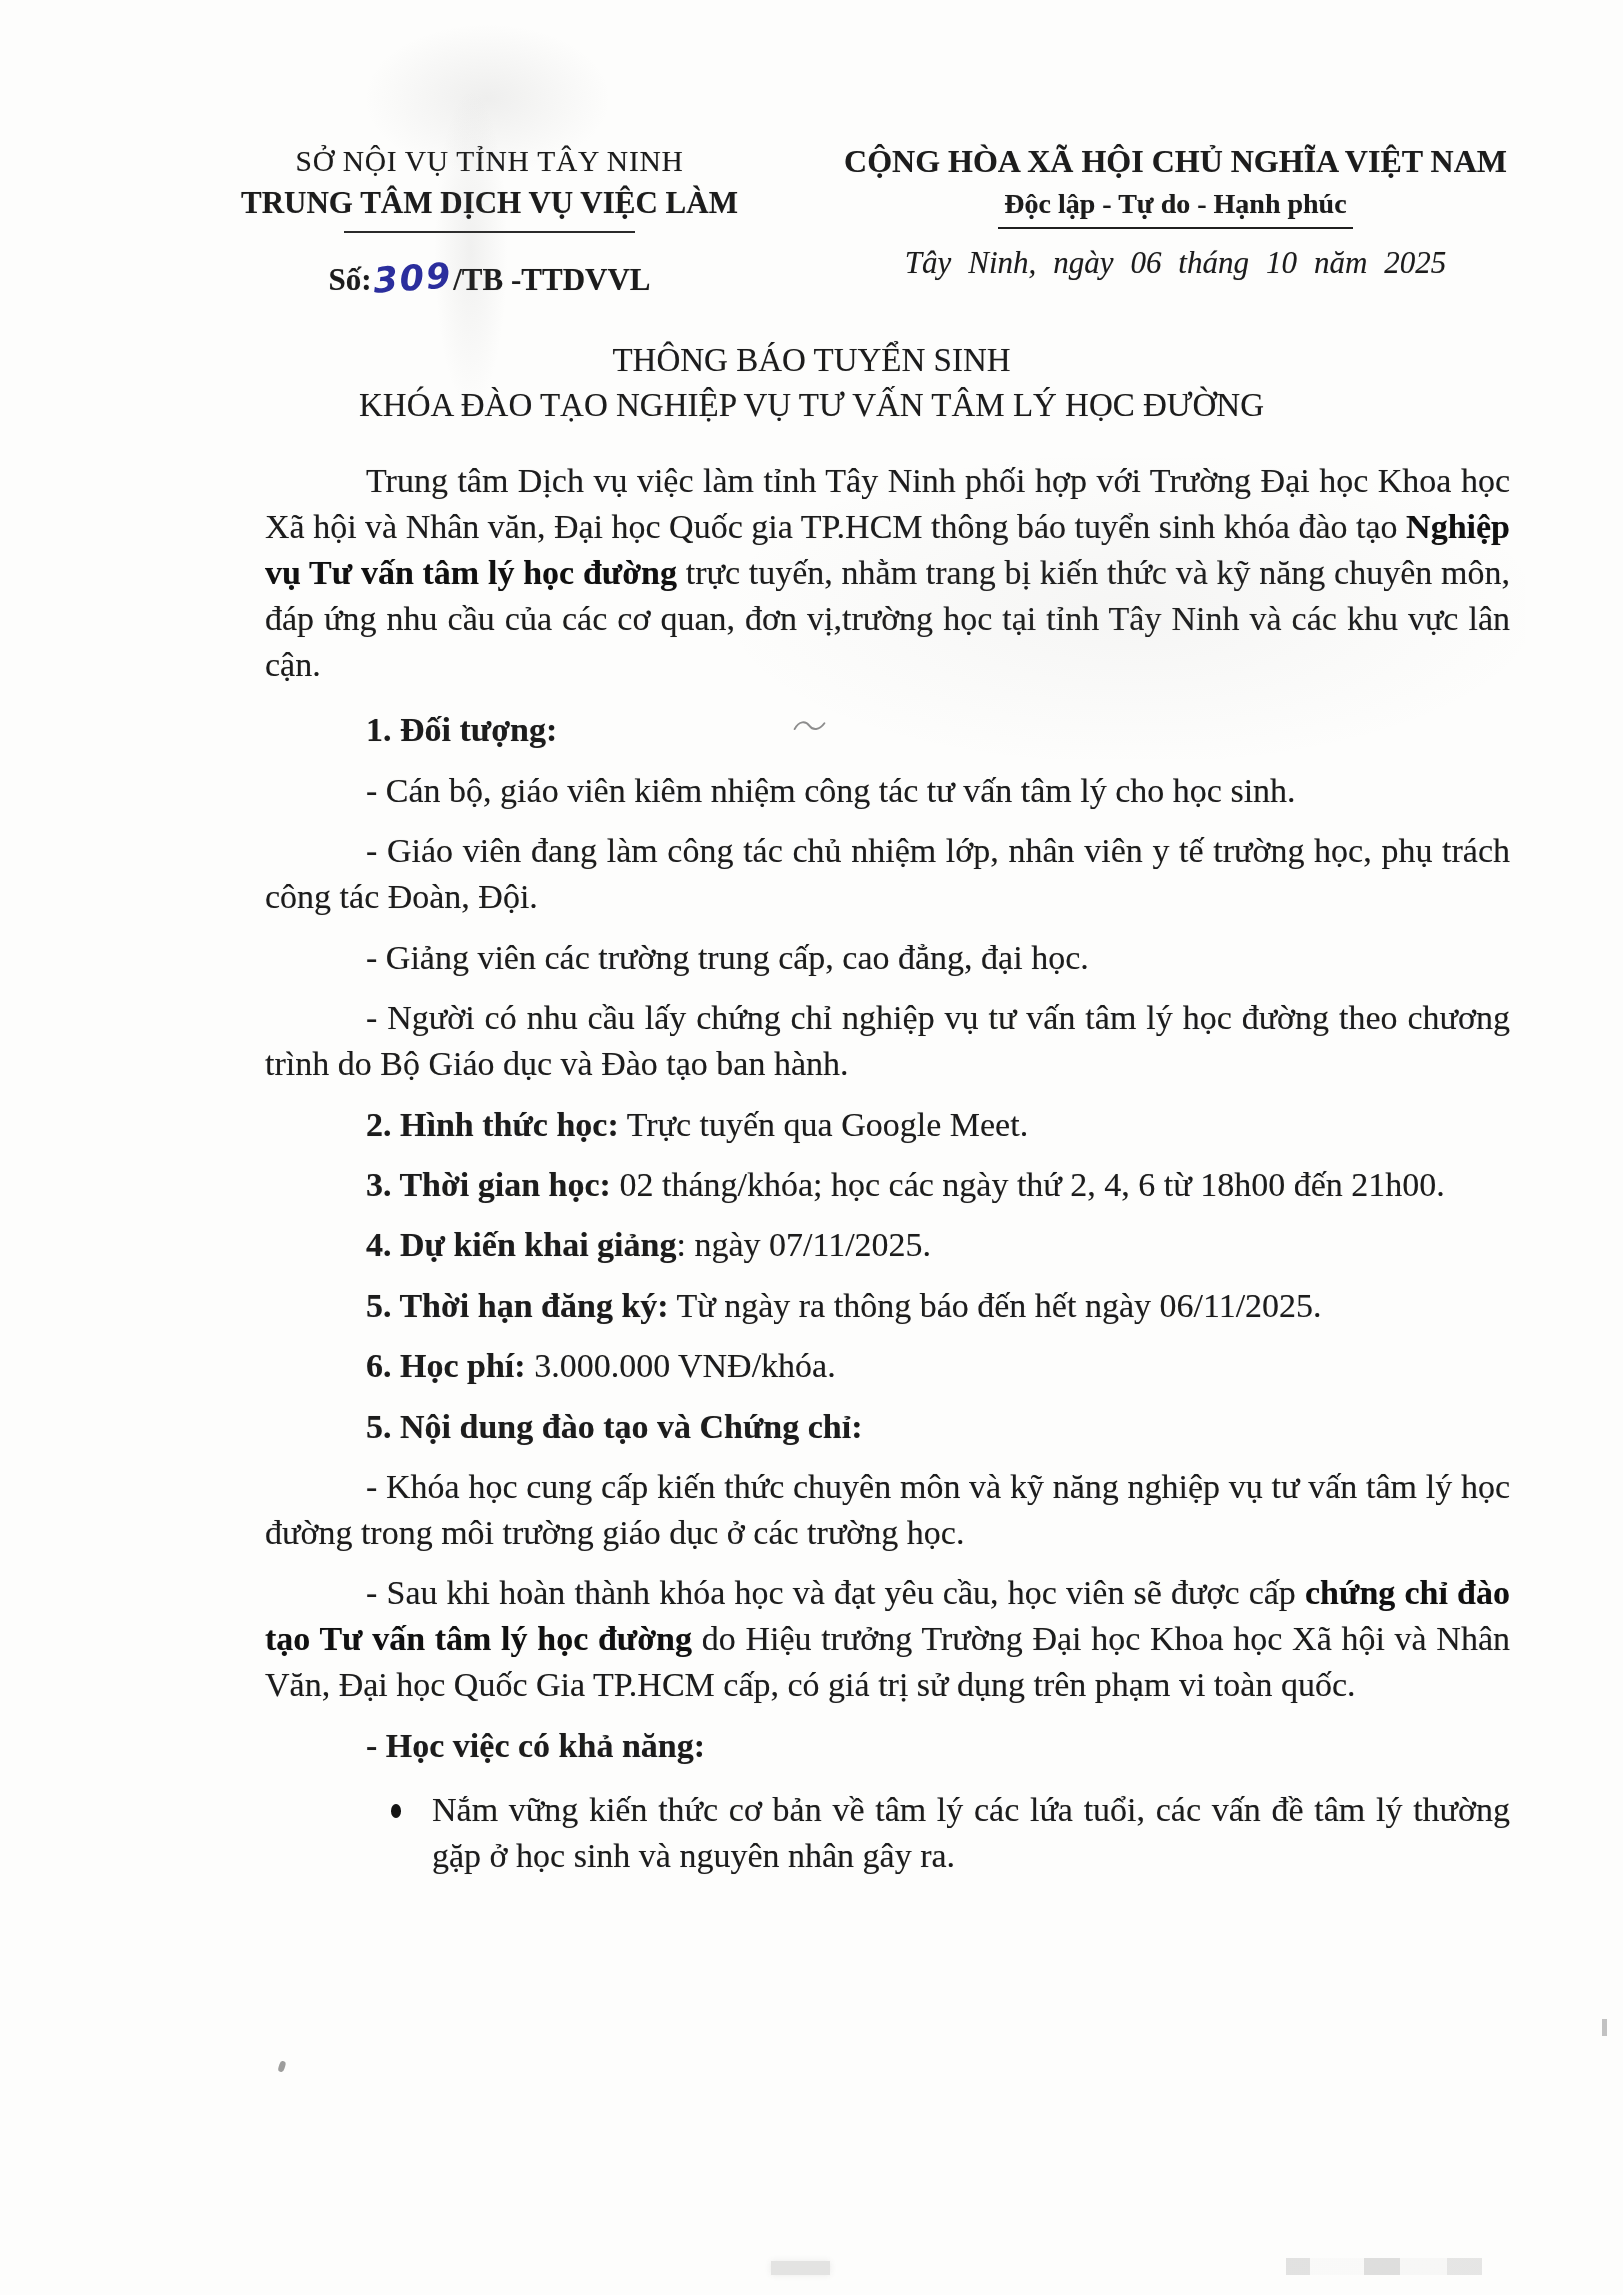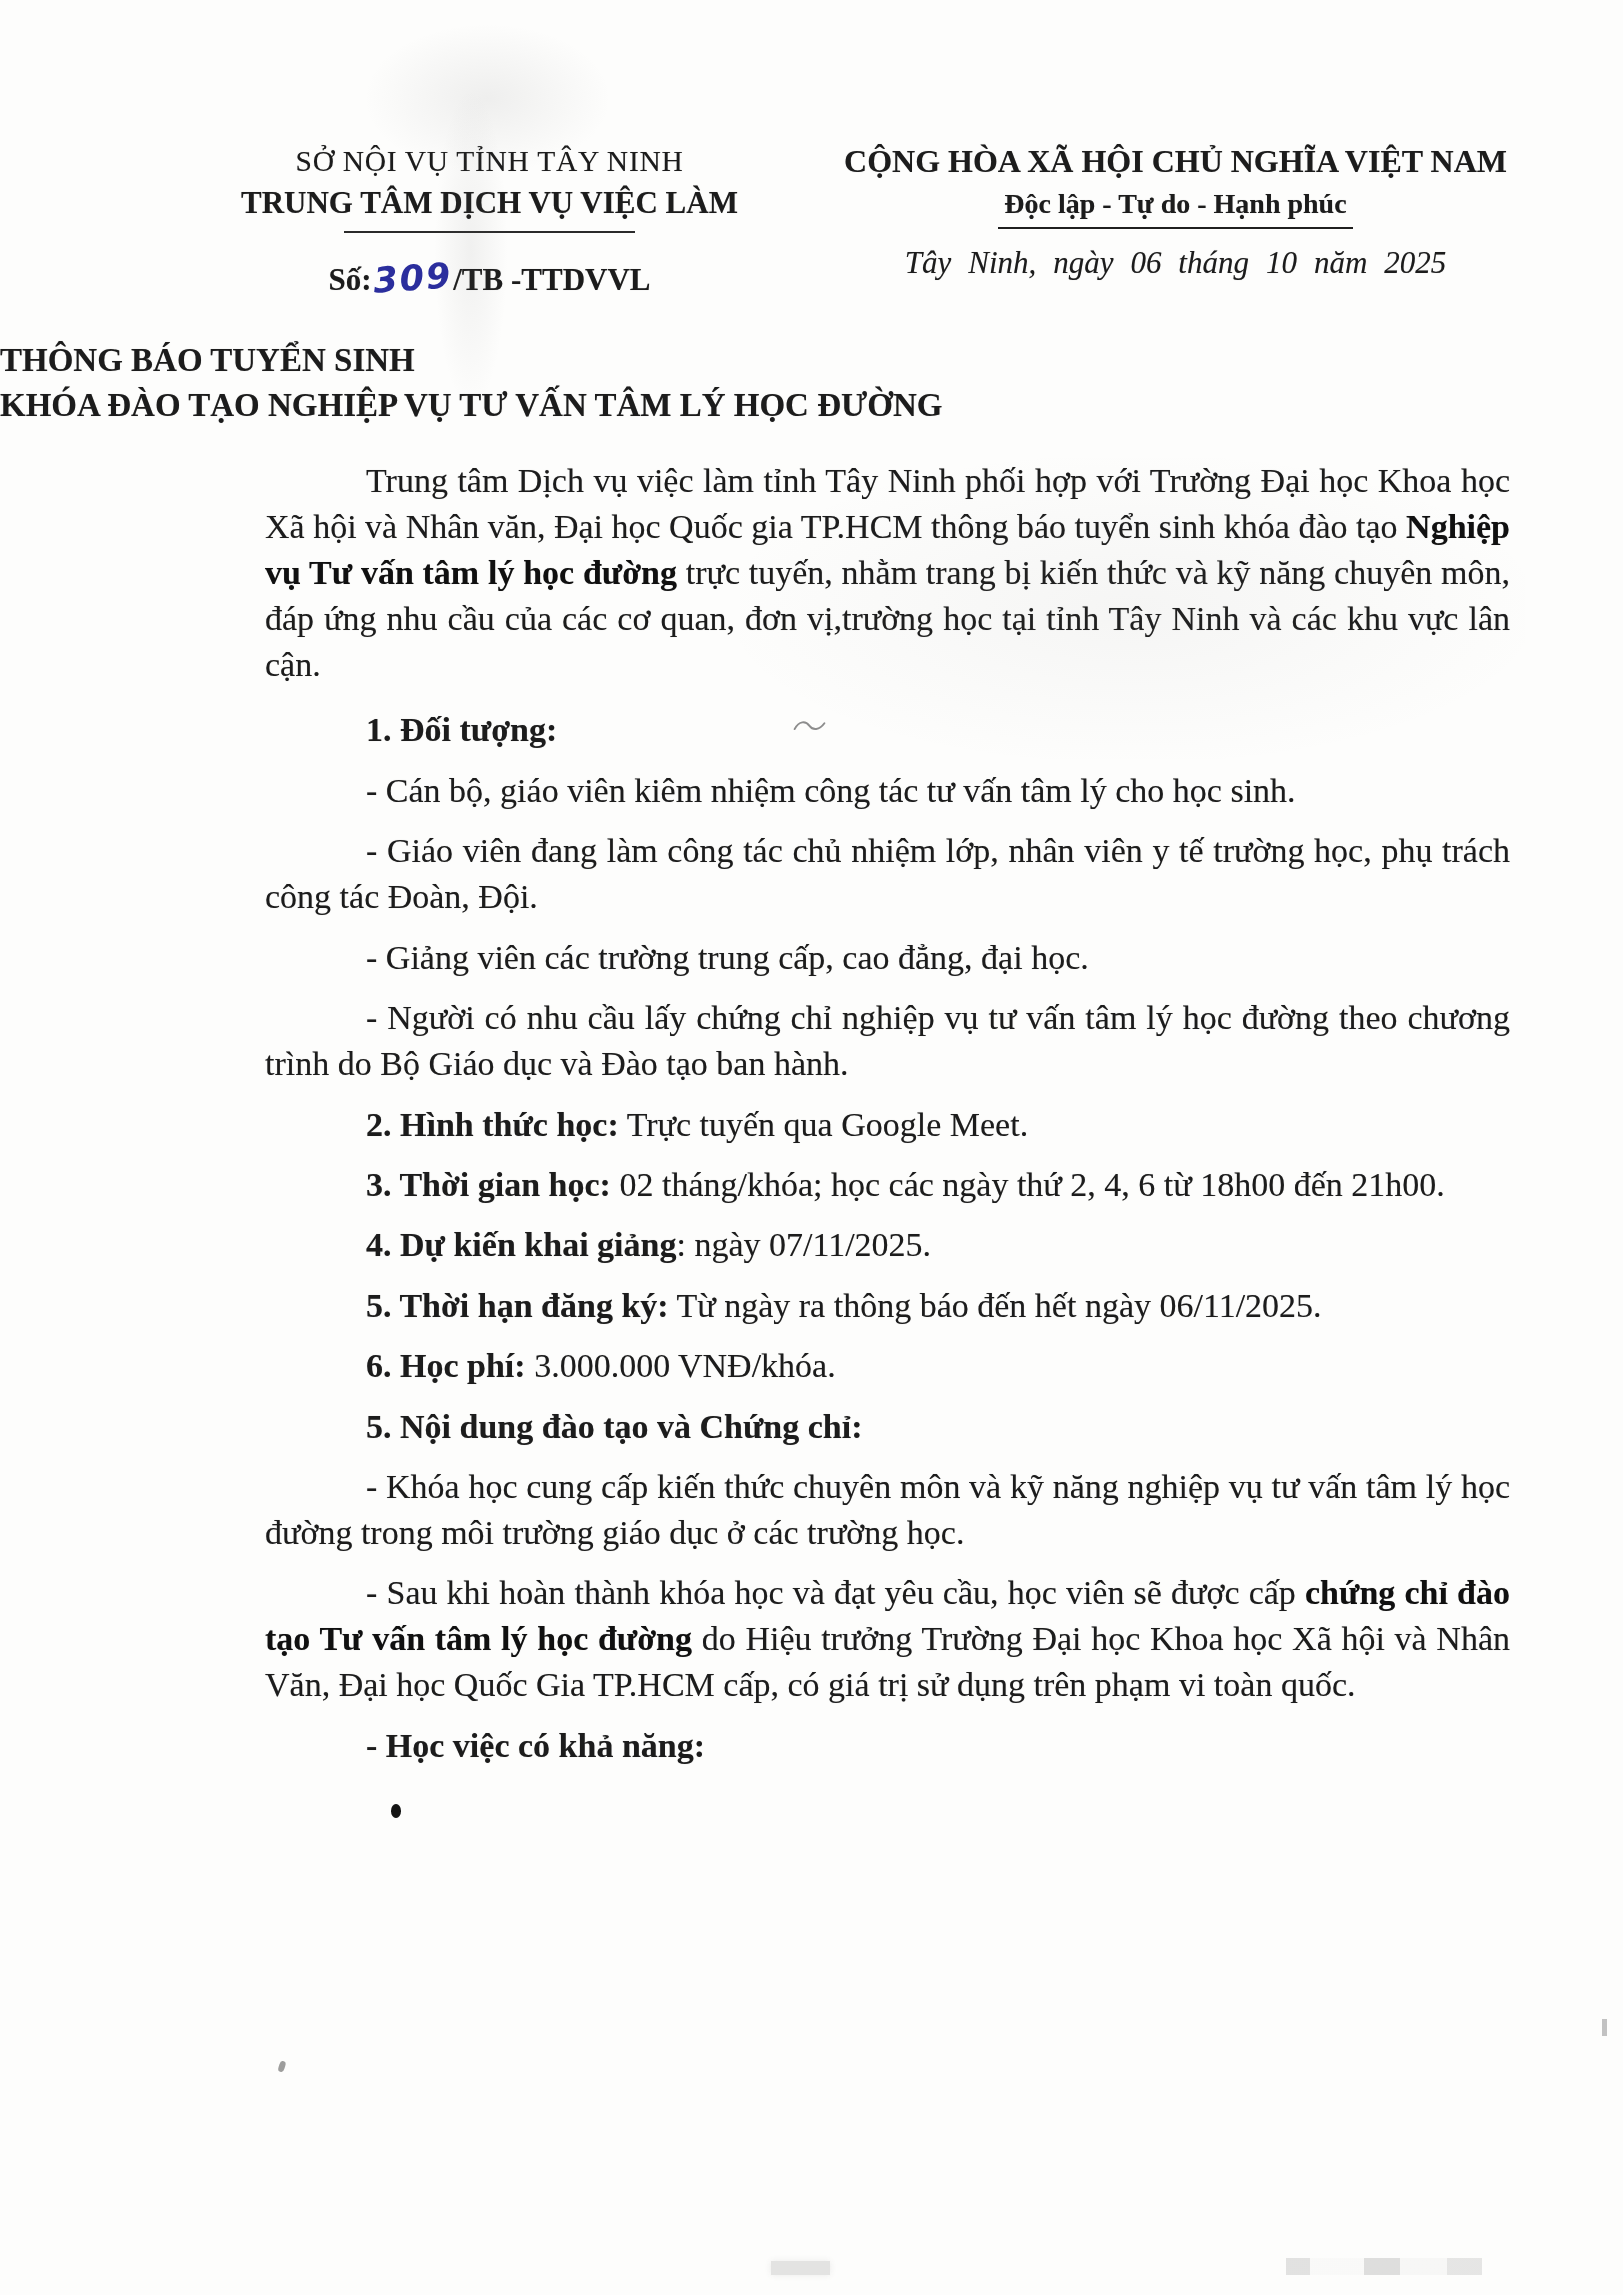--- a/index.html
+++ b/index.html
@@ -22,21 +22,21 @@
     font-family:"DejaVu Sans", sans-serif;font-style:italic;font-weight:600;
     color:#2b2e9d;font-size:35px;letter-spacing:2px;display:inline-block;
     transform:rotate(-4deg);text-shadow:none;padding:0 1.3px;
   }
   .hright{width:727px;text-align:center;}
   .hright .l1{font-size:32px;font-weight:bold;line-height:41px;white-space:nowrap;}
   .hright .l2{font-size:28px;font-weight:bold;display:inline-block;
               border-bottom:2.6px solid #1f1f1f;padding:2.6px 6.5px 5.2px;line-height:37px;}
   .hright .date{margin-top:16px;font-size:31px;font-style:italic;word-spacing:9.2px;white-space:nowrap;}
   
-  .titleblock{margin-top:41px;font-weight:bold;}
+  .titleblock{text-align:center;margin-top:41px;font-weight:normal;}
   .titleblock .t1{font-size:33px;line-height:43px;}
   .titleblock .t2{font-size:33px;line-height:47px;}
   
   .docbody{margin:29px 113px 0 265px;font-size:34px;line-height:46px;text-align:justify;}
   .docbody p{margin:0;text-indent:101px;}
   .docbody p.gap{margin-top:14.4px;}
   .docbody .lbl{font-weight:bold;}
   .docbody b{font-weight:bold;color:#101010;}
   .squiggle{display:inline-block;margin-left:134px;vertical-align:5.2px;}
   .bullet-item{position:relative;margin-top:18.3px;padding-left:167px;text-indent:0;}
@@ -115,18 +115,18 @@
 
     <p class="gap lbl">5. Nội dung đào tạo và Chứng chỉ:</p>
 
     <p class="gap">- Khóa học cung cấp kiến thức chuyên môn và kỹ năng nghiệp vụ tư vấn tâm lý học đường trong môi trường giáo dục ở các trường học.</p>
 
     <p class="gap"><span>- Sau khi hoàn thành khóa học và đạt yêu cầu, học viên sẽ được cấp </span><b>chứng chỉ đào tạo Tư vấn tâm lý học đường</b><span> do Hiệu trưởng Trường Đại học Khoa học Xã hội và Nhân Văn, Đại học Quốc Gia TP.HCM cấp, có giá trị sử dụng trên phạm vi toàn quốc.</span></p>
 
     <p class="gap lbl">- Học việc có khả năng:</p>
 
     <div class="bullet-item">
-      <span class="bullet-dot"></span>
+      <span class="bullet-dot"></span><span>Nắm vững kiến thức cơ bản về tâm lý các lứa tuổi, các vấn đề tâm lý thường gặp ở học sinh và nguyên nhân gây ra.</span>
     </div>
 
   </div>
 </div>
 
 
 </body></html>

